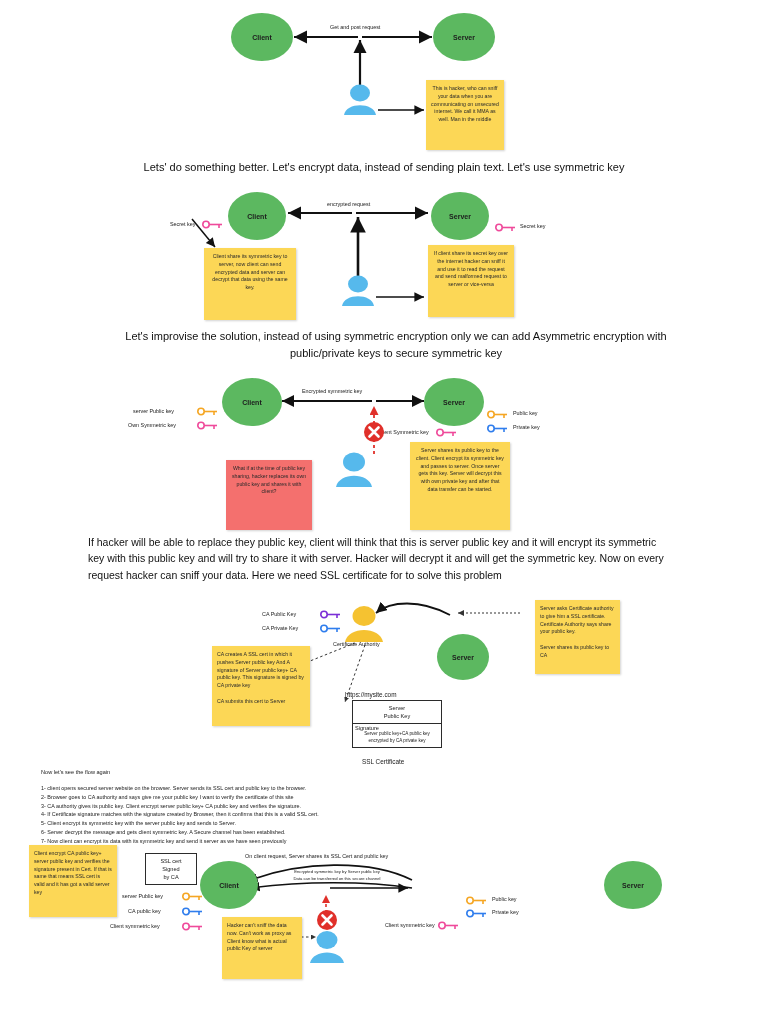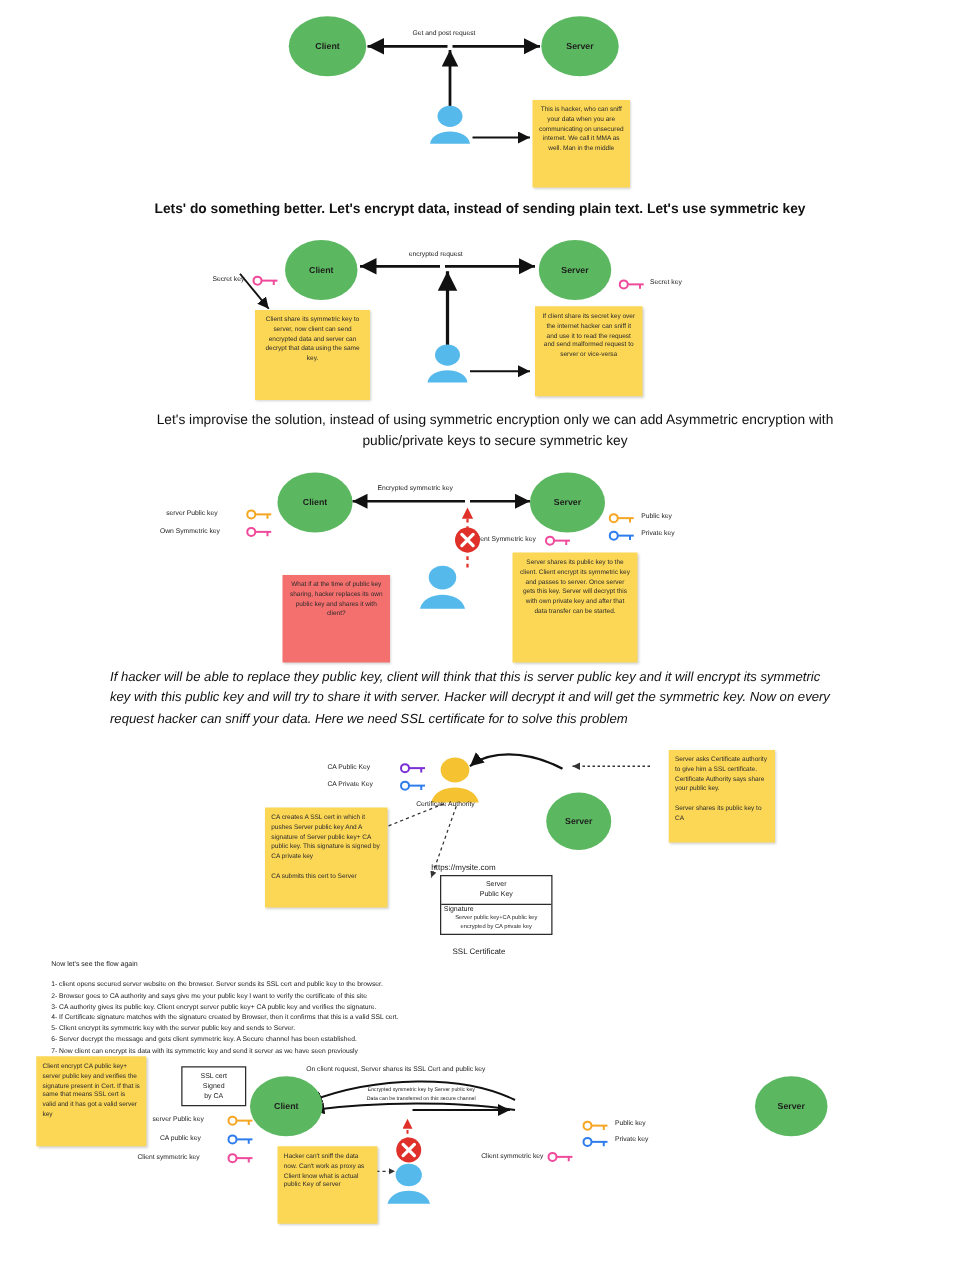--- a/index.html
+++ b/index.html
@@ -6,21 +6,21 @@
   body{width:768px;height:1024px;position:relative;overflow:hidden;
        font-family:"Liberation Sans","DejaVu Sans",sans-serif;color:#1a1a1a;}
   .abs{position:absolute;}
   .node{border-radius:50%;background:#5cb860;display:flex;align-items:center;justify-content:center;
         font-size:7px;font-weight:bold;color:#1d1d1d;}
   .note{background:#fcd756;font-size:5.2px;line-height:1.5;padding:5px 5px;color:#2a2a2a;
         box-shadow:1px 1px 2px rgba(0,0,0,.18);white-space:pre-line;text-align:center;}
   .note.left{text-align:left;}
   .note.red{background:#f4706e;}
   .caption{font-size:11px;line-height:1.5;text-align:center;color:#111;}
-  .para{font-size:10.5px;line-height:1.55;color:#111;font-style:italic;}
+  .para{font-size:10.5px;line-height:1.55;color:#111;}
   .lbl{font-size:5.4px;color:#1a1a1a;white-space:nowrap;}
   .lbl7{font-size:6.4px;color:#1a1a1a;white-space:nowrap;}
   .flowtitle{font-size:5.6px;}
   .flowline{font-size:5.4px;line-height:1.62;white-space:pre-line;}
   .certbox{border:1px solid #2b2b2b;width:88px;background:#fff;}
   .certrow1{border-bottom:1px solid #2b2b2b;text-align:center;font-size:5.6px;line-height:1.45;padding:3px 0;}
   .certrow2{font-size:5.6px;padding:1px 2px 3px 2px;}
   .certrow2 .sig{display:block;}
   .certrow2 .sub{display:block;text-align:center;font-size:4.6px;line-height:1.4;}
   .sslcertbox{border:1px solid #2b2b2b;background:#fff;text-align:center;font-size:5.6px;
@@ -60,21 +60,21 @@
 </div>
 <div class="abs lbl" style="left:330px;top:24px;">Get and post request</div>
 
 <svg class="abs person" style="left:338px;top:84px;" width="44" height="32">
   <ellipse cx="22" cy="9" rx="10" ry="8.5" fill="#56b9ec"></ellipse>
   <path d="M6,31 C8,18 36,18 38,31 z" fill="#56b9ec"></path>
 </svg>
 
 <div class="abs note" style="left:426px;top:80px;width:68px;height:60px;">This is hacker, who can sniff your data when you are communicating on unsecured internet. We call it MMA as well. Man in the middle</div>
 
-<div class="abs caption" style="left:0;top:159px;width:768px;font-weight:bold;">Lets' do something better. Let's encrypt data, instead of sending  plain text. Let's use symmetric key</div>
+<div class="abs caption" style="left:0;top:159px;width:768px;">Lets' do something better. Let's encrypt data, instead of sending  plain text. Let's use symmetric key</div>
 
 <svg class="abs" style="left:0;top:185px;" width="768" height="140">
   <line x1="352" y1="28" x2="288" y2="28" stroke="#111" stroke-width="2.2" marker-end="url(#ah)"></line>
   <line x1="356" y1="28" x2="428" y2="28" stroke="#111" stroke-width="2.2" marker-end="url(#ah)"></line>
   <line x1="358" y1="92" x2="358" y2="32" stroke="#111" stroke-width="2.6" marker-end="url(#ah)"></line>
   <line x1="376" y1="112" x2="424" y2="112" stroke="#111" stroke-width="1.6" marker-end="url(#ah)"></line>
   <line x1="192" y1="34" x2="215" y2="62" stroke="#111" stroke-width="1.5" marker-end="url(#ah)"></line>
 </svg>
 
 <div class="abs node" style="left:228px;top:192px;width:58px;height:48px;">

